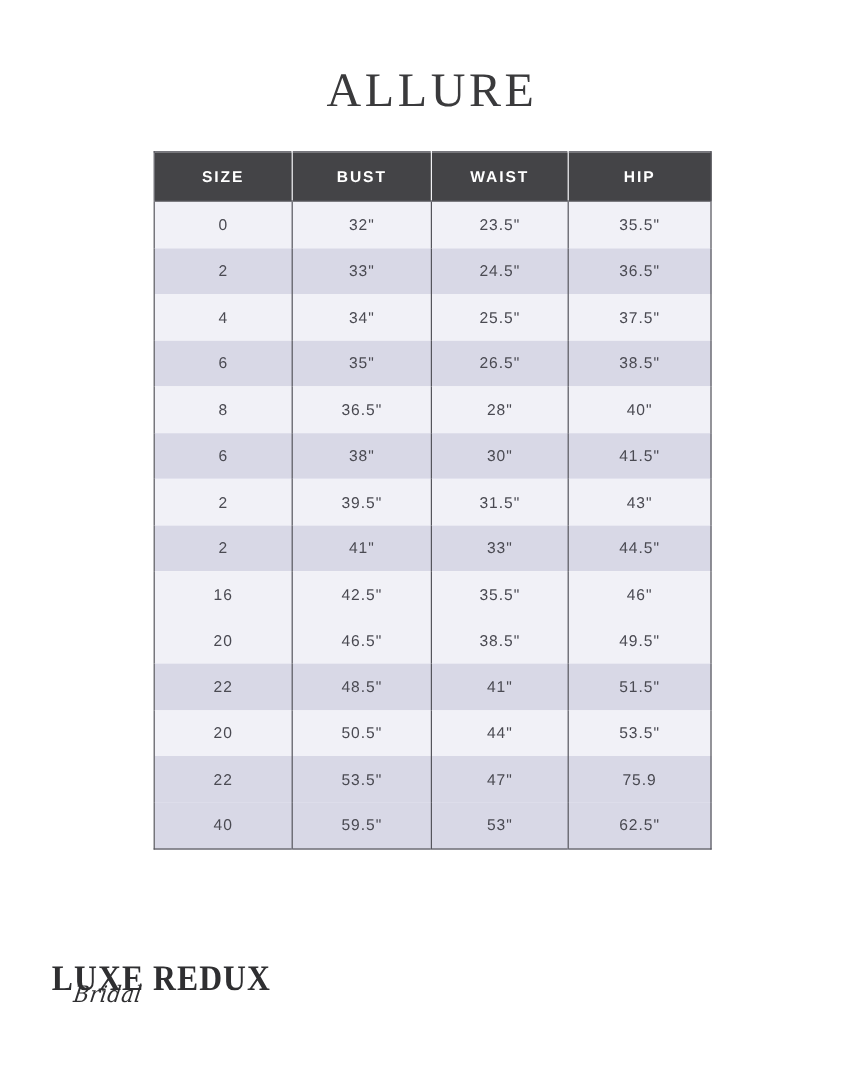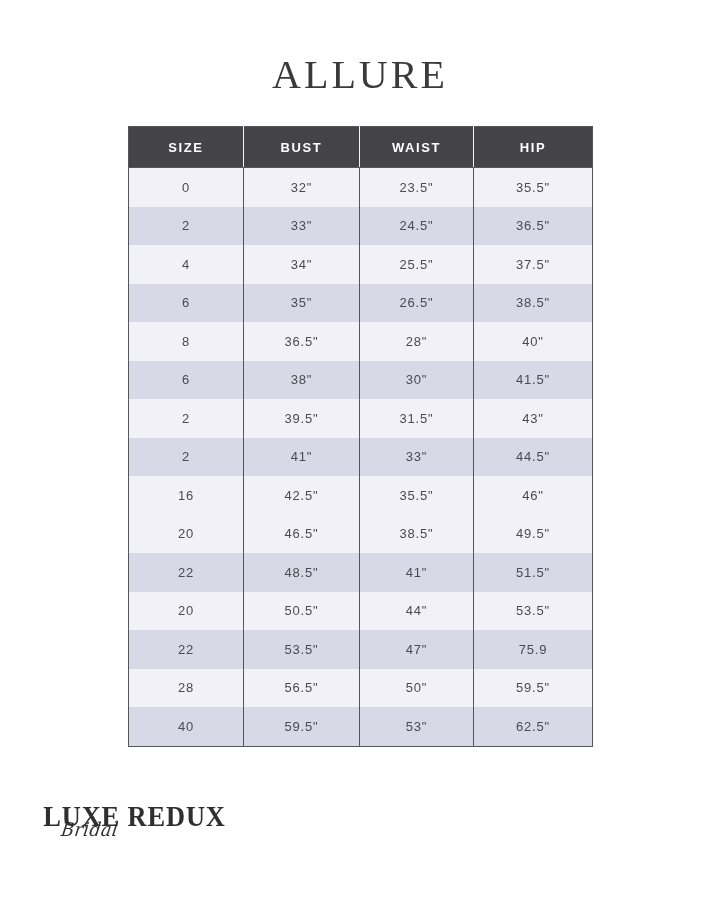--- a/index.html
+++ b/index.html
@@ -214,26 +214,20 @@
           <td>50.5"</td>
           <td>44"</td>
           <td>53.5"</td>
         </tr>
         <tr class="row-dark">
           <td>22</td>
           <td>53.5"</td>
           <td>47"</td>
           <td>75.9</td>
         </tr>
-        <tr class="row-light">
-          <td>28</td>
-          <td>56.5"</td>
-          <td>50"</td>
-          <td>59.5"</td>
-        </tr>
         <tr class="row-dark">
           <td>40</td>
           <td>59.5"</td>
           <td>53"</td>
           <td>62.5"</td>
         </tr>
       </tbody>
     </table>
   </div>
 

